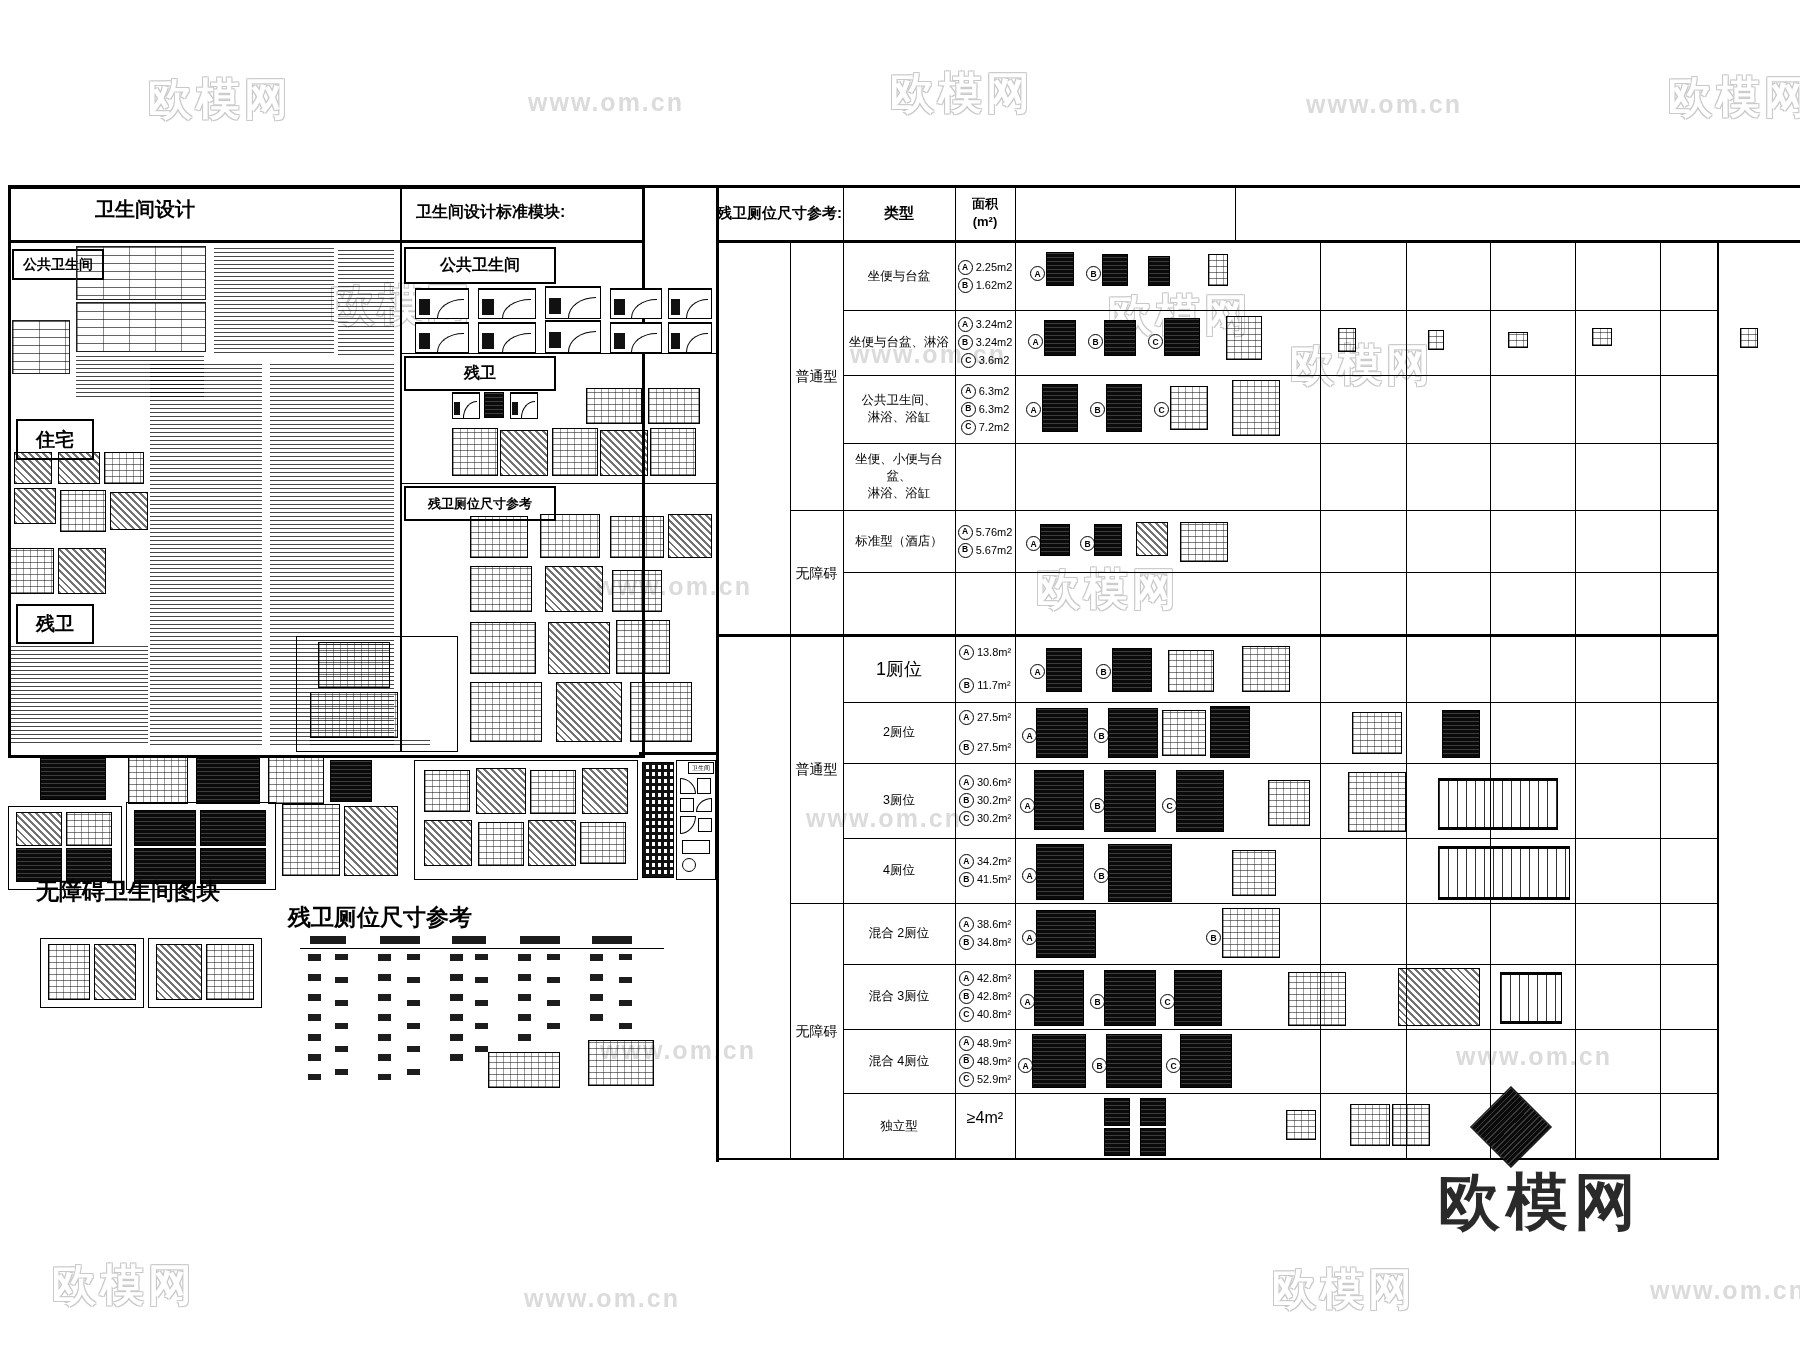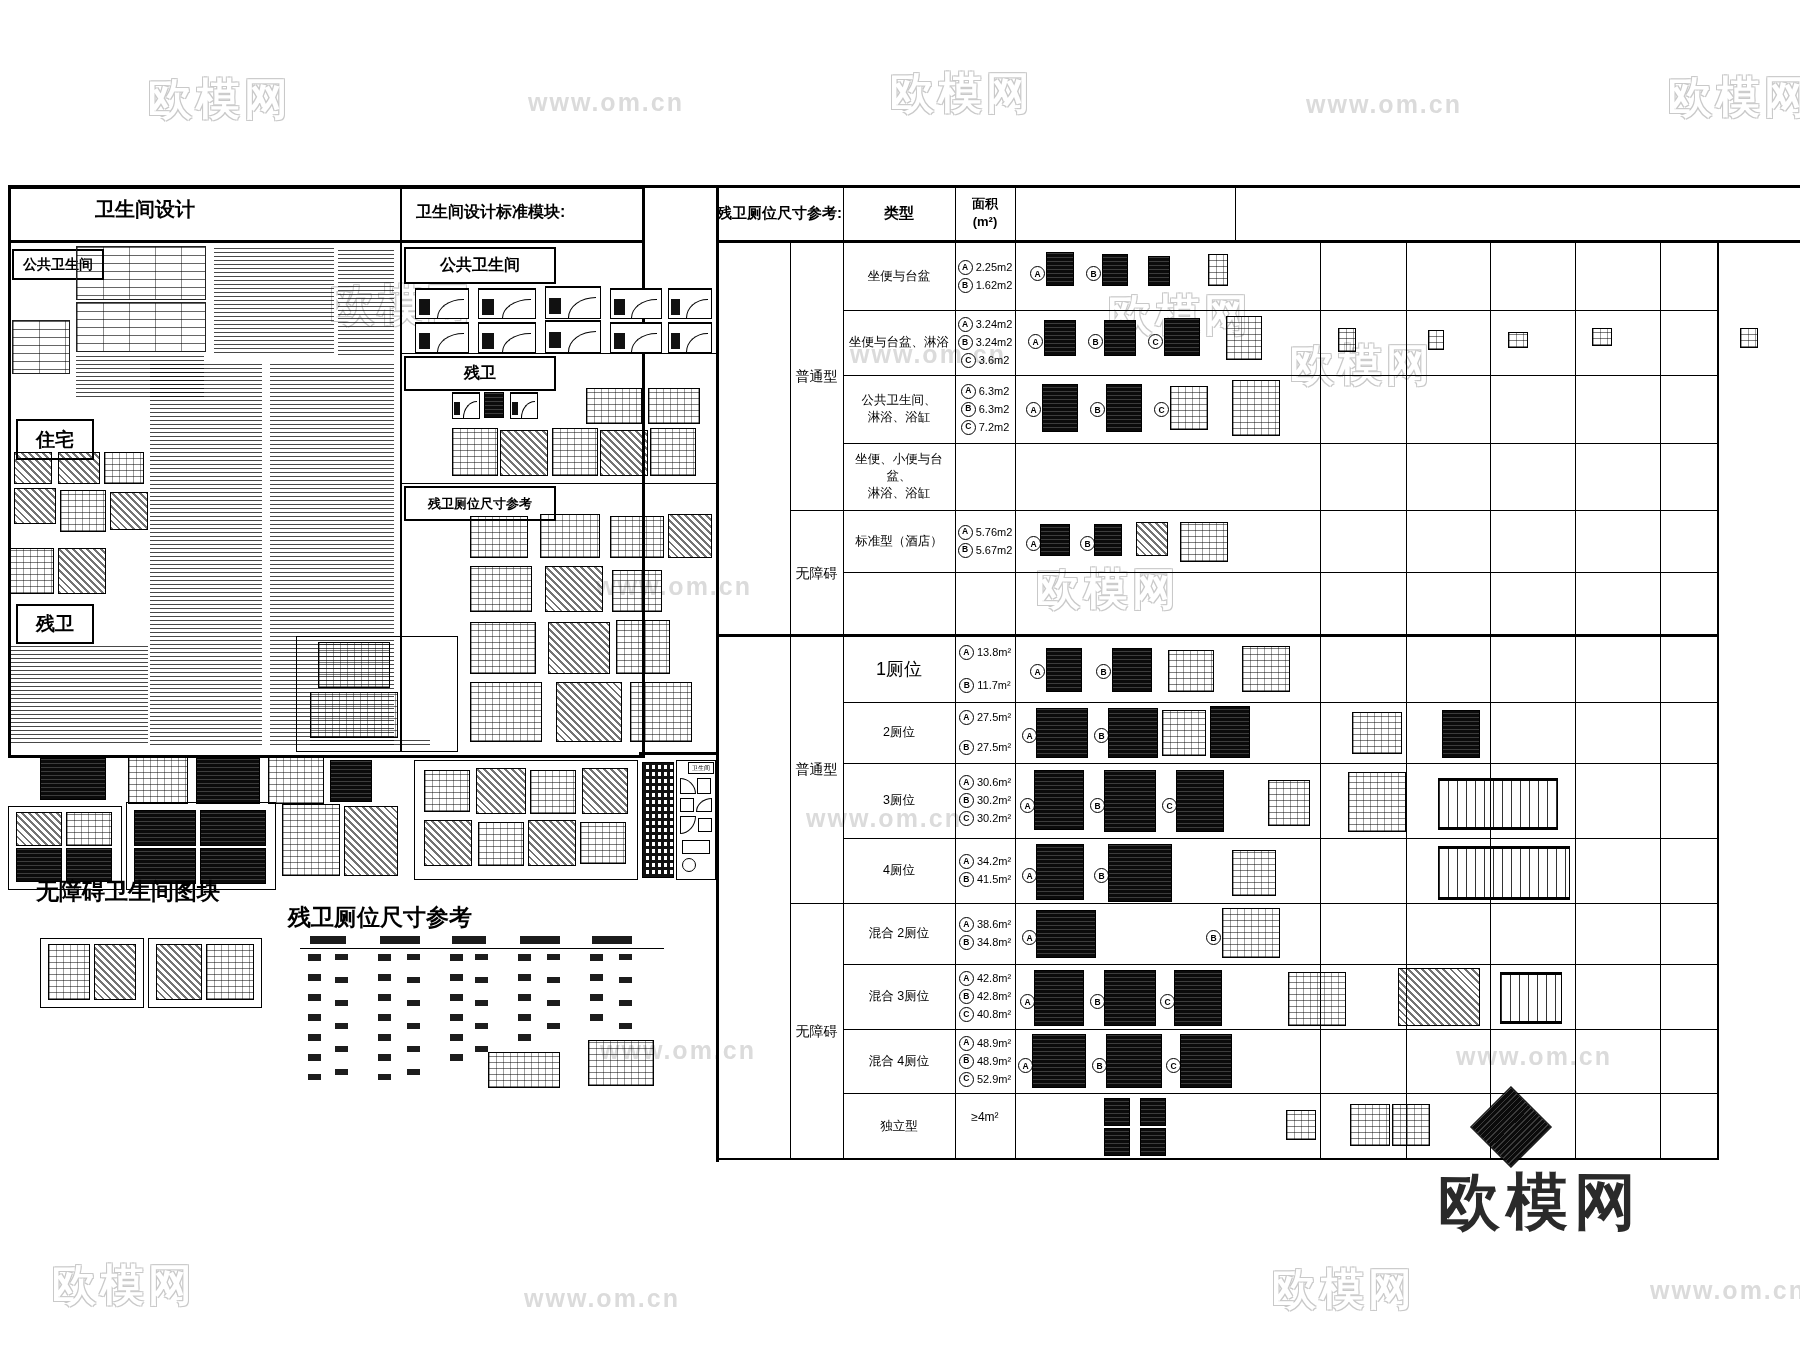--- a/index.html
+++ b/index.html
@@ -312,21 +312,21 @@
   <div class="tc" style="left:955px;top:964px;width:60px;height:65px;font-size:11px">
     <div class="al"><span class="circ">A</span><span>42.8m²</span></div>
     <div class="al"><span class="circ">B</span><span>42.8m²</span></div>
     <div class="al"><span class="circ">C</span><span>40.8m²</span></div>
   </div>
   <div class="tc" style="left:955px;top:1029px;width:60px;height:64px;font-size:11px">
     <div class="al"><span class="circ">A</span><span>48.9m²</span></div>
     <div class="al"><span class="circ">B</span><span>48.9m²</span></div>
     <div class="al"><span class="circ">C</span><span>52.9m²</span></div>
   </div>
-  <div class="tc" style="left:955px;top:1093px;width:60px;height:49px;font-size:12px">
+  <div class="tc" style="left:955px;top:1093px;width:60px;height:49px;font-size:16px">
     <div class="al"><span>≥4m²</span></div>
   </div>
 
   <span class="circ abs" style="left:1030px;top:266px">A</span>
   <div class="th d" style="left:1046px;top:252px;width:26px;height:32px"></div>
   <span class="circ abs" style="left:1086px;top:266px">B</span>
   <div class="th d" style="left:1102px;top:254px;width:24px;height:30px"></div>
   <div class="th d" style="left:1148px;top:256px;width:20px;height:28px"></div>
   <div class="th o" style="left:1208px;top:254px;width:18px;height:30px"></div>
 

